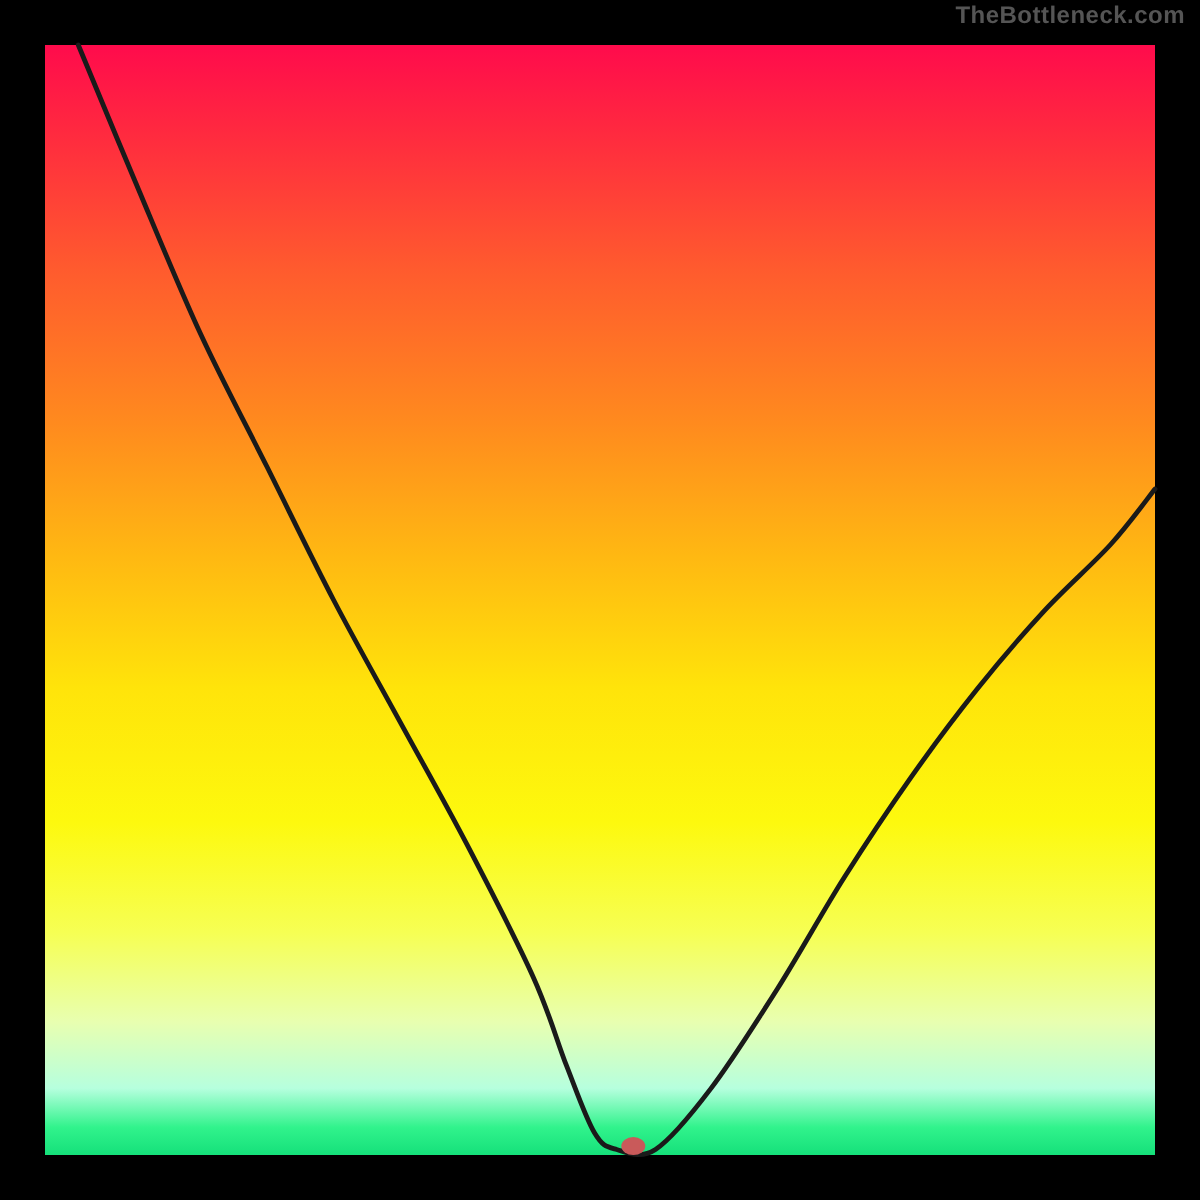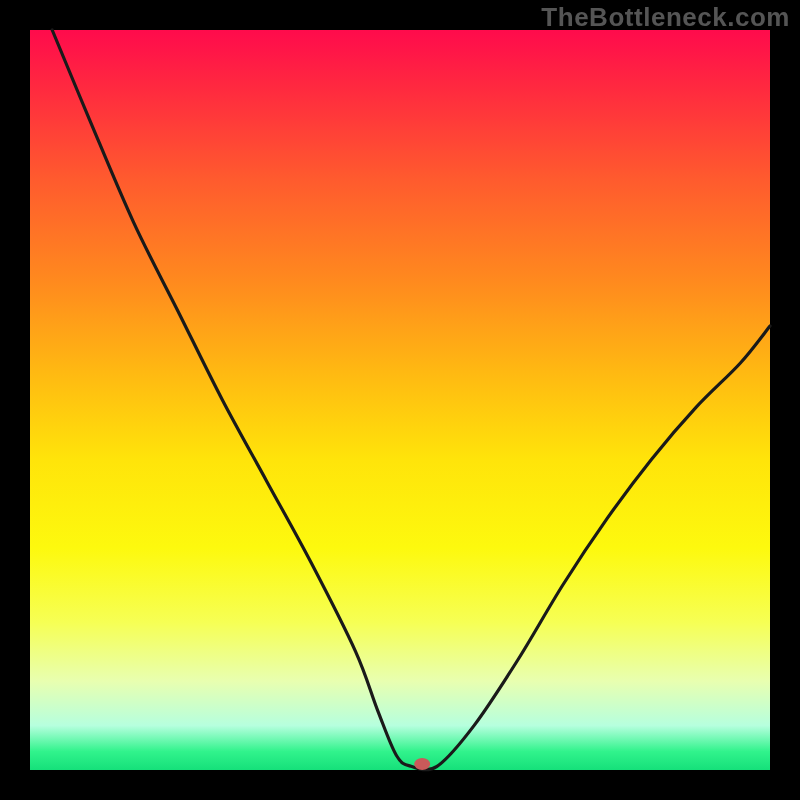--- a/index.html
+++ b/index.html
@@ -15,21 +15,21 @@
     position: relative;
     width: 800px;
     height: 800px;
     background: #000;
   }
   .watermark {
     position: absolute;
     top: 2px;
     right: 10px;
     color: #555;
-    font-size: 26px;
+    font-size: 16px;
     font-weight: 600;
     letter-spacing: 0.02em;
     z-index: 5;
     user-select: none;
   }
   
   .plot {
     position: absolute;
     left: 30px;
     top: 30px;

